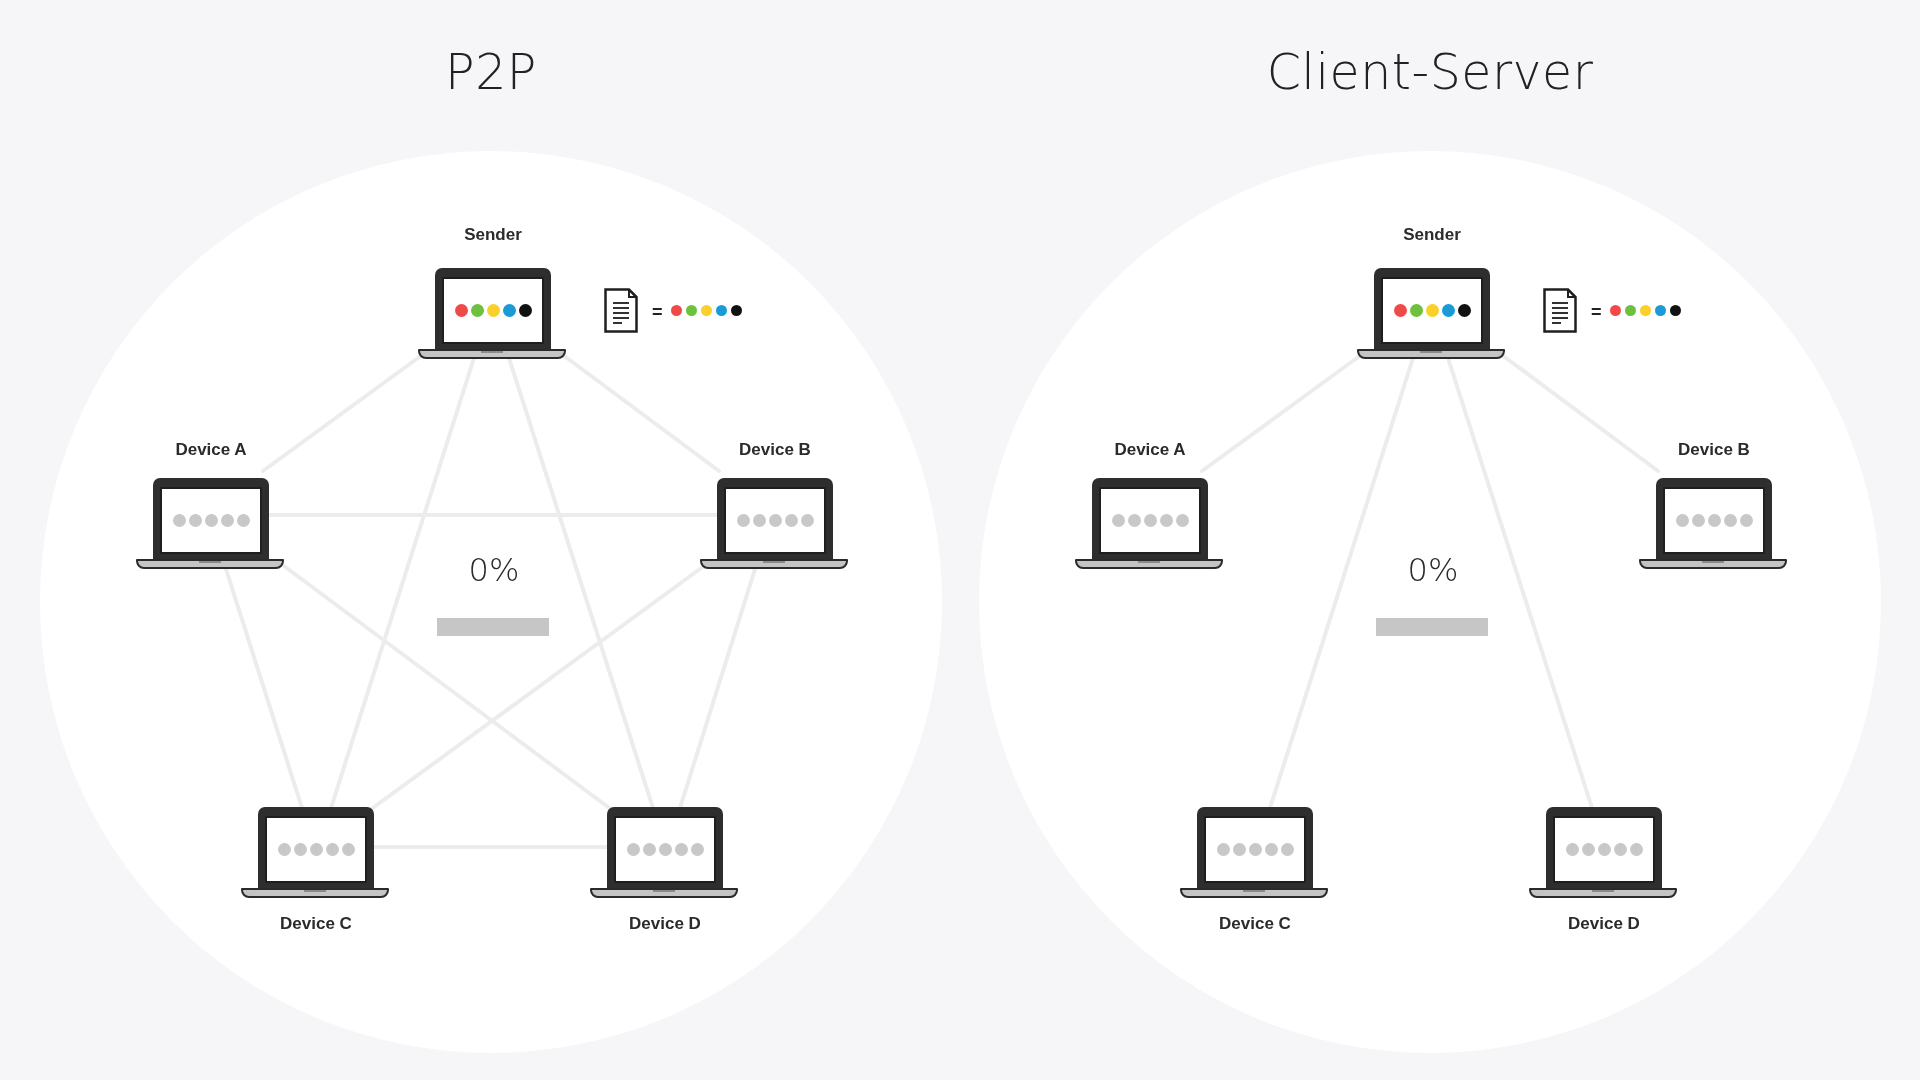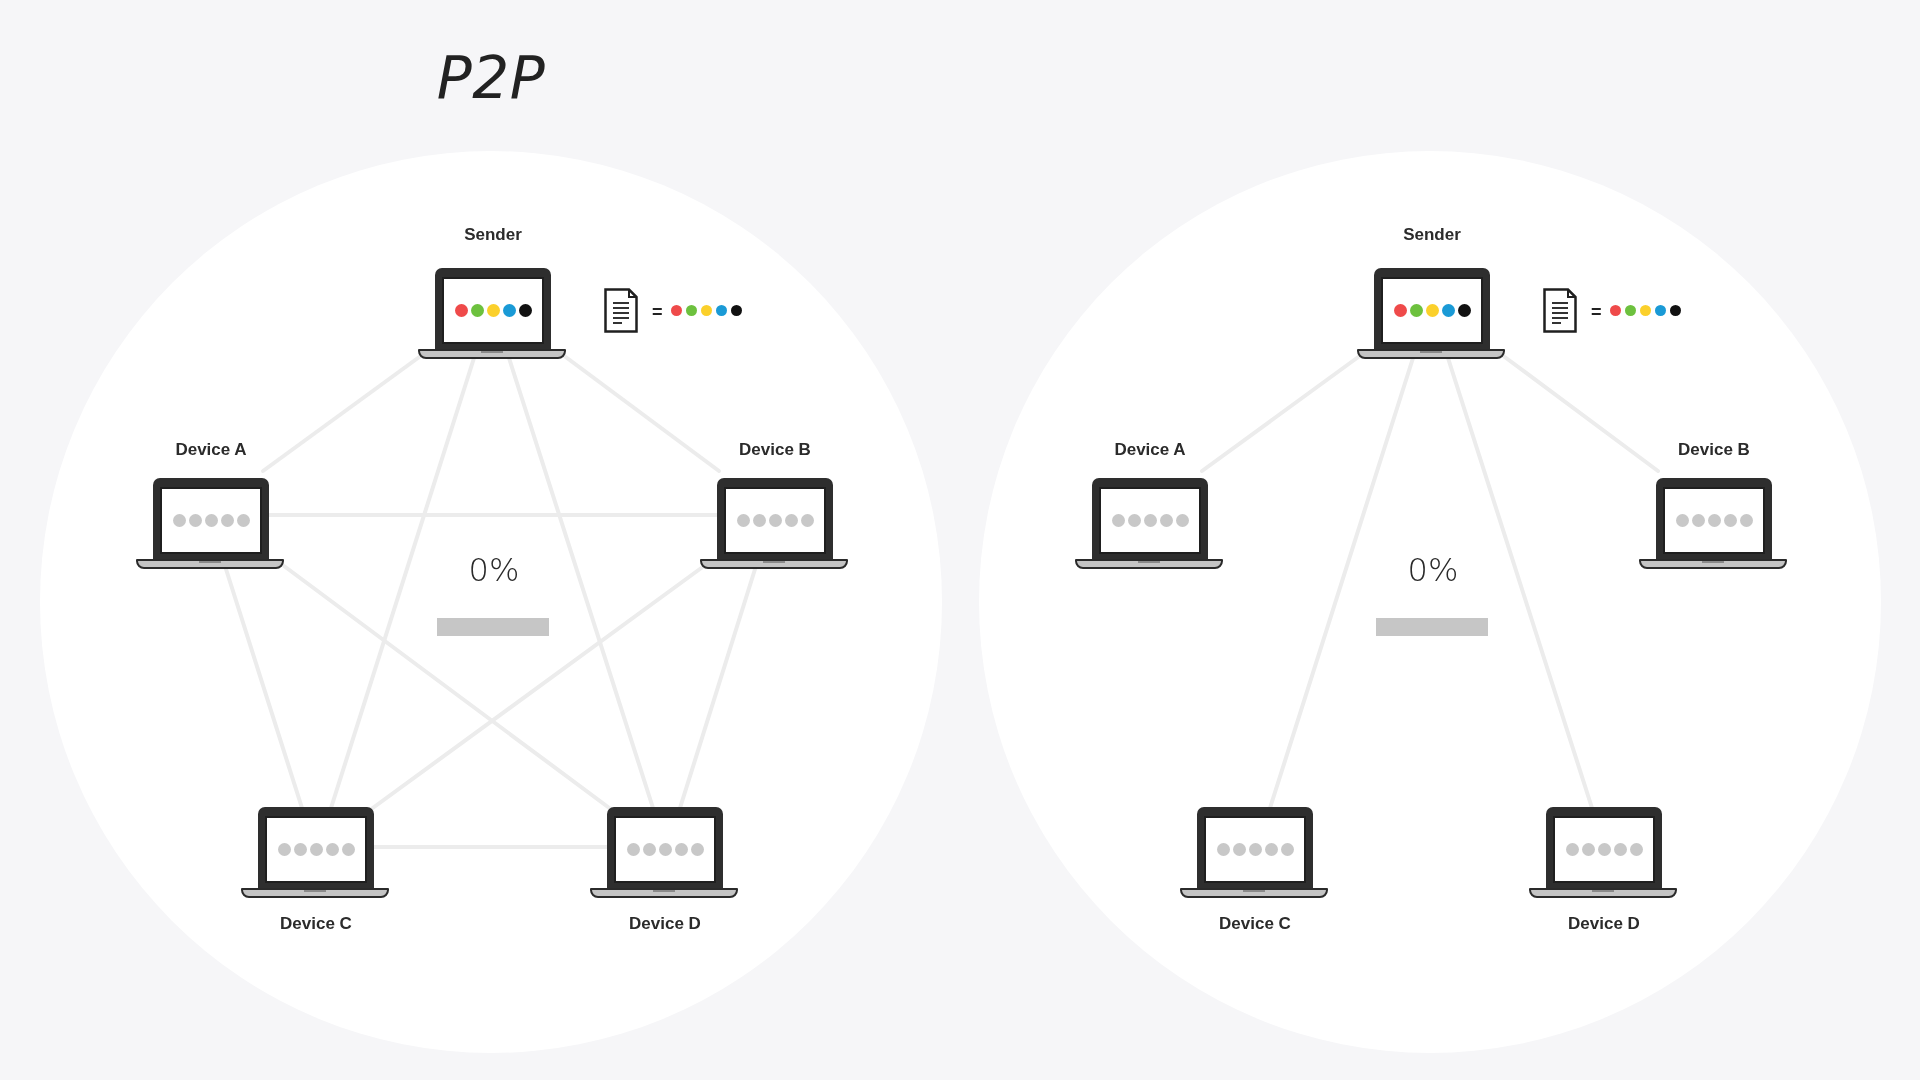--- a/index.html
+++ b/index.html
@@ -7,23 +7,22 @@
     width:1920px; height:1080px; overflow:hidden; position:relative;
     background:#f6f6f8;
     font-family:"Liberation Sans", "DejaVu Sans", sans-serif;
     color:#2a2a2a;
   }
   .panel { position:absolute; top:0; width:960px; height:1080px; }
   .panel.left { left:0; }
   .panel.right { left:939px; }
   .title {
     position:absolute; top:44px; left:0; width:982px; text-align:center;
-    font-size:58px; font-weight:300; color:#222; letter-spacing:0.5px;
+    font-size:49px; font-weight:300; color:#222; letter-spacing:0.5px;
     font-family:"DejaVu Sans", sans-serif;
-    font-style:italic;
   }
   .circle {
     position:absolute; left:40px; top:151px; width:902px; height:902px;
     border-radius:50%; background:#ffffff;
   }
   svg.links { position:absolute; left:0; top:0; width:960px; height:1080px; }
   svg.links line { stroke:#ececec; stroke-width:4; stroke-linecap:round; }
   .node { position:absolute; width:150px; }
   .node .label {
     position:absolute; left:0; width:150px; text-align:center;
@@ -190,20 +189,21 @@
     <div class="label" style="top:107px;">Device D</div>
   </div>
 
   <div class="percent">0%</div>
   <div class="progress">
       <div class="fill" style="width:0%"></div>
     </div>
 </div>
 
 <div class="panel right">
+  <div class="title">Client-Server</div>
   <div class="circle"></div>
 
   <svg class="links">
     <line x1="422" y1="355" x2="263" y2="471"></line>
     <line x1="563" y1="355" x2="719" y2="471"></line>
     <line x1="474" y1="358" x2="331" y2="808"></line>
     <line x1="509" y1="358" x2="653" y2="808"></line>
   </svg>
 
   <div class="node" style="left:418px; top:225px;">

